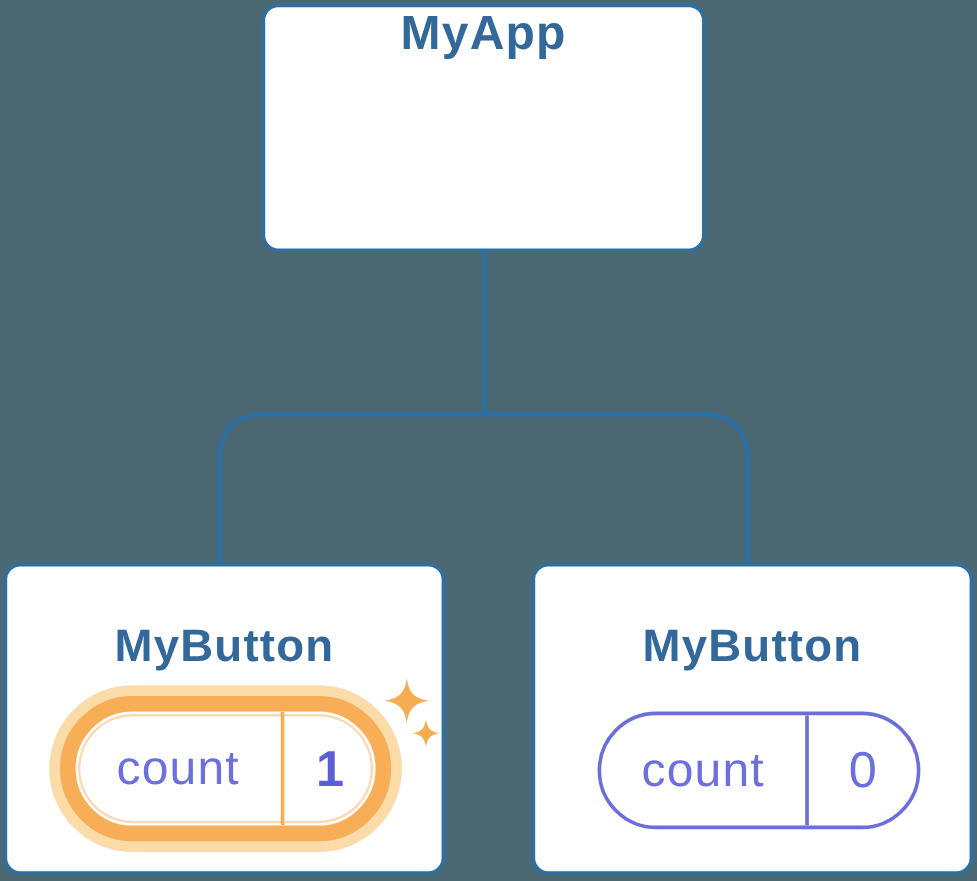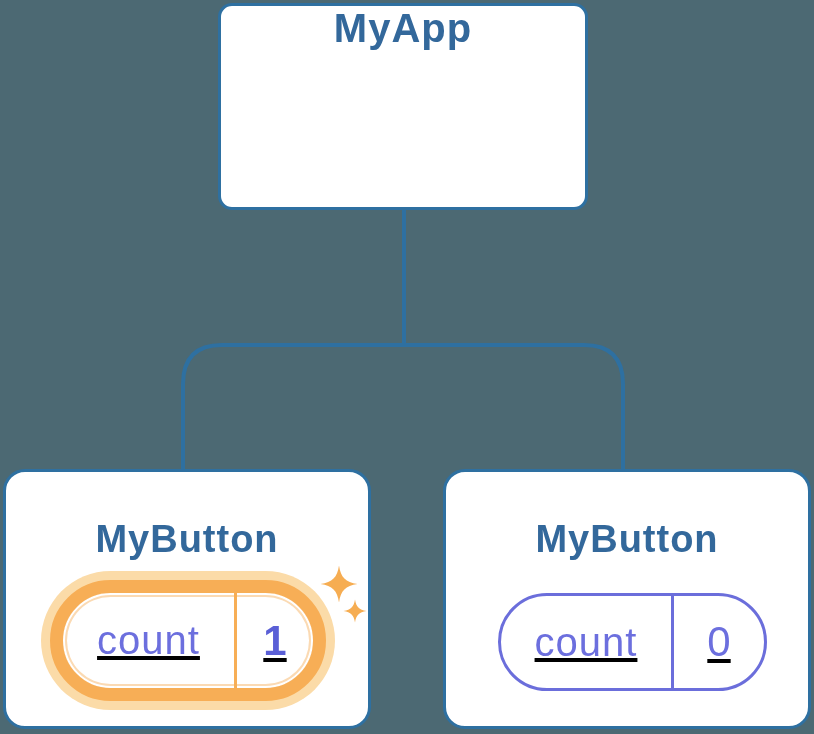--- a/index.html
+++ b/index.html
@@ -52,42 +52,41 @@
     justify-content: center;
   }
   .node-title {
     color: var(--title-blue);
     font-size: 40px;
     font-weight: 700;
     letter-spacing: 1px;
   }
   .card-child {
     top: 469px;
-    width: 368px; height: 260px; border-radius: 22px;
+    width: 368px; height: 260px;
   }
   .card-child-left  { left: 3px; }
   .card-child-right { left: 443px; }
   .child-title {
     position: absolute;
     left: 0; right: 0;
     top: 46px;
     text-align: center;
     color: var(--title-blue);
     font-size: 38px;
     font-weight: 700;
     letter-spacing: 1px;
   }
   .pill {
     position: absolute;
     display: flex;
     align-items: stretch;
     background: #fff;
     border-radius: 999px;
     overflow: hidden;
-    text-decoration: underline;
   }
   .pill-active {
     left: 44px; top: 108px;
     width: 276px; height: 121px;
     border: 13px solid var(--highlight-orange);
     box-shadow:
       0 0 0 9px var(--highlight-orange-glow),
       inset 0 0 0 2px #ffffff,
       inset 0 0 0 4px rgba(247, 174, 86, 0.45);
   }

